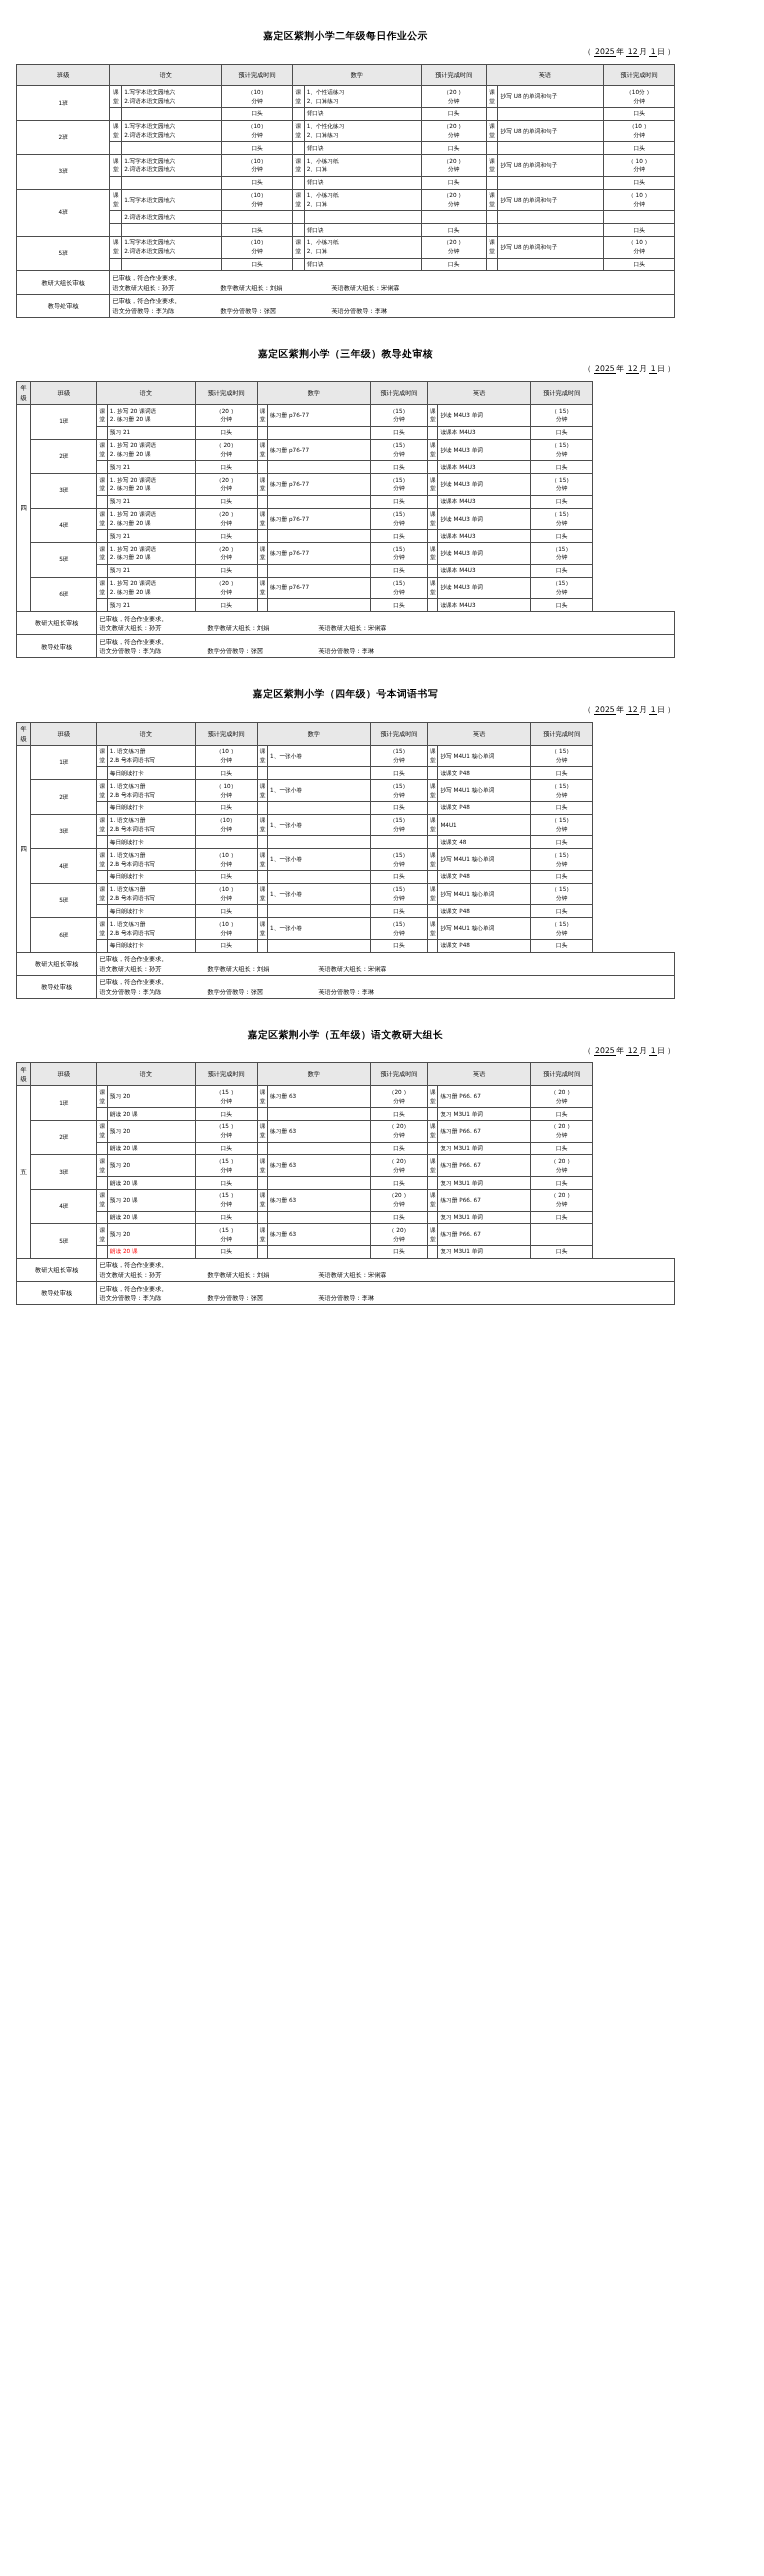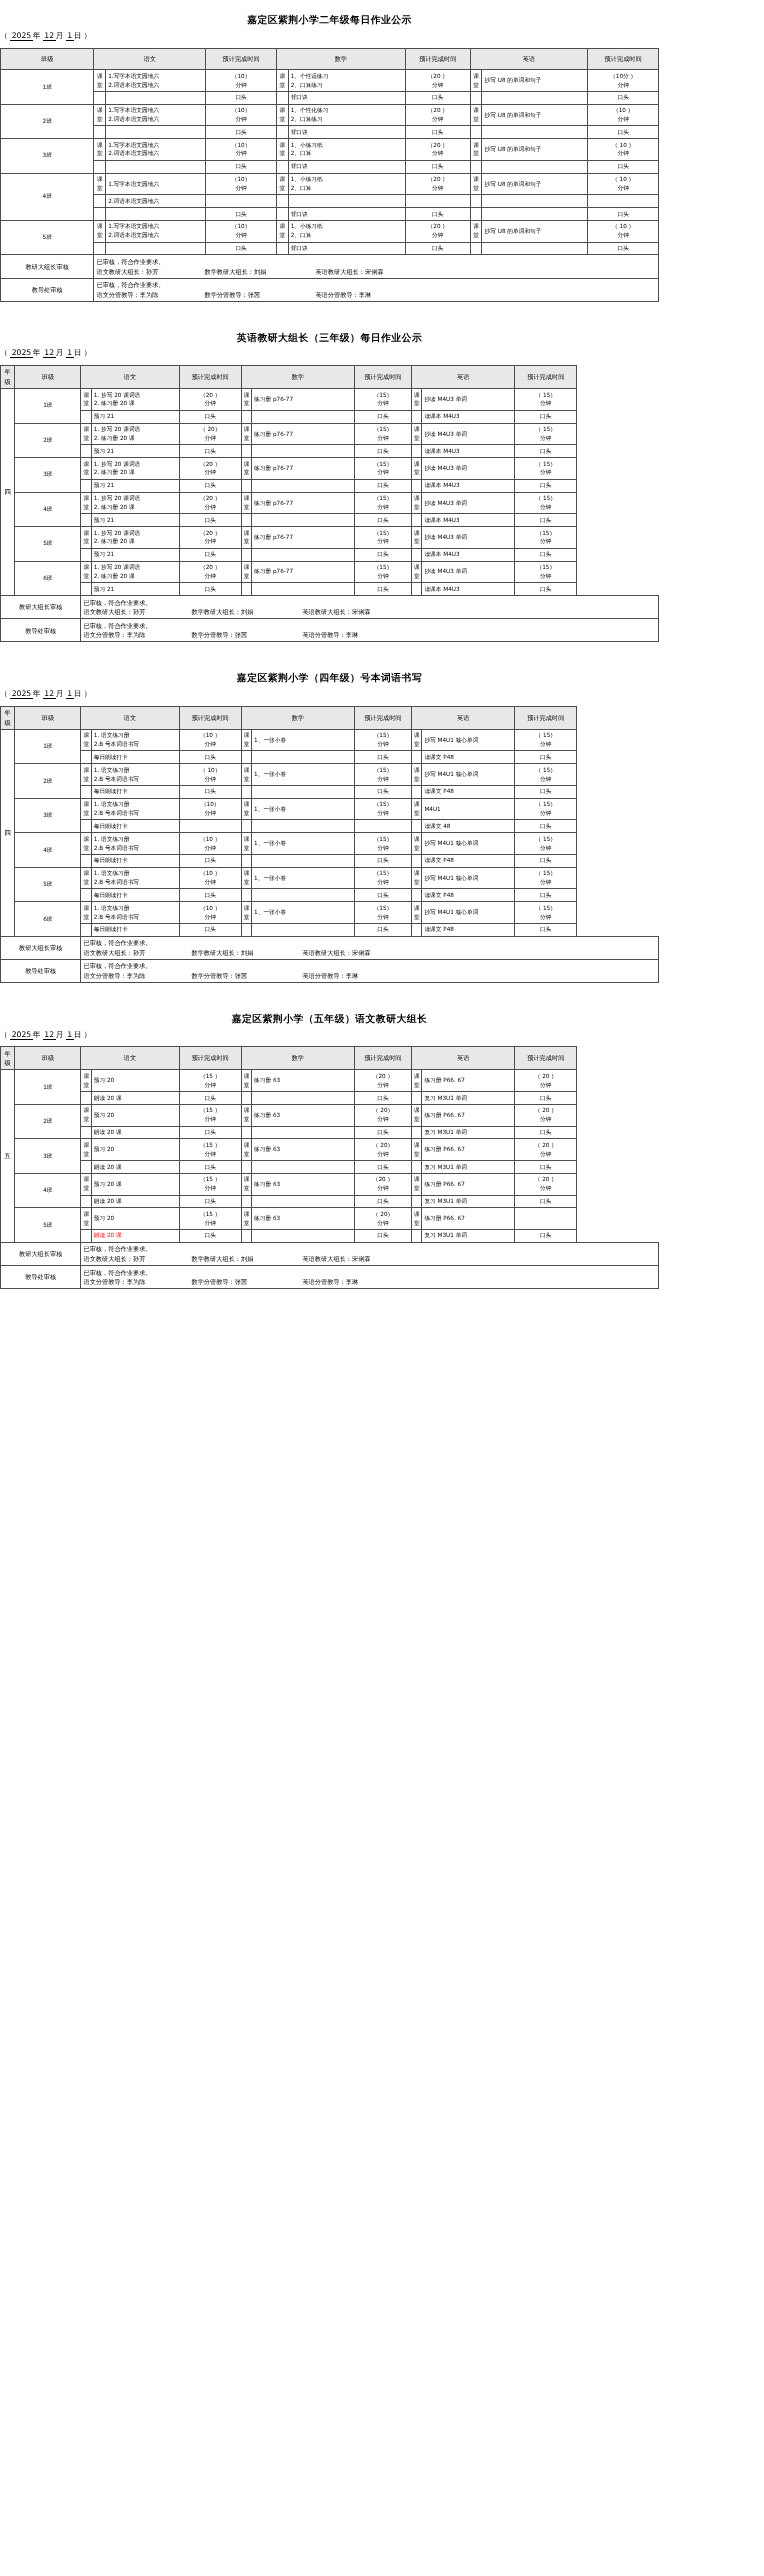--- a/index.html
+++ b/index.html
@@ -2,35 +2,35 @@
 <html style="font-size:8.2px"><head>
 <meta charset="utf-8">
 <style>
   html,body{margin:0;padding:0;background:#ffffff;}
   body{
     font-family:"DejaVu Sans","Liberation Sans",sans-serif;
     color:#000;
     width:765px;
     -webkit-font-smoothing:none;
   }
-  .page{width:643px;padding:0;box-sizing:border-box;}
+  .page{width:643px;padding:16px;box-sizing:border-box;}
   .doc{width:659px;margin:0 auto;}
   .block{margin-bottom:4.1px;}
 
   .title{
     text-align:center;
     font-size:9.8px;
     font-weight:bold;
     letter-spacing:0.5px;
     padding-top:13.4px;
     padding-bottom:2.1px;
     line-height:1.5;
   }
   .subtitle{
-    text-align:left;
+    text-align:right;
     font-size:7.7px;
     padding-bottom:5.2px;
     line-height:1.6;
   }
   .subtitle .u{ border-bottom:0.5px solid #000; padding:0 1.5px; }
 
   table.sheet{
     border-collapse:collapse;
     width:659px;
     table-layout:fixed;
@@ -261,21 +261,21 @@
               <td class="auditbody" colspan="9">
                 <span class="auditline1">已审核，符合作业要求。</span>
                 <span class="auditline2"><span class="sp1">语文分管教导：李为陈</span><span class="sp2">数学分管教导：张茜</span><span>英语分管教导：李琳</span></span>
               </td>
             </tr>
           </tbody>
         </table>
       </div>
       <div class="spacer"></div>
       <div class="block">
-        <div class="title">英语教研大组长（三年级）每日作业公示</div>
+        <div class="title">嘉定区紫荆小学（三年级）教导处审核</div>
         <div class="subtitle">（ <span class="u">2025</span>年 <span class="u">12</span>月 <span class="u">1</span>日 ）</div>
         <table class="sheet">
           <colgroup>
             <col style="width:14.4px">
             <col style="width:66px">
             <col style="width:10.3px">
             <col style="width:88px">
             <col style="width:62px">
             <col style="width:10.3px">
             <col style="width:103px">

